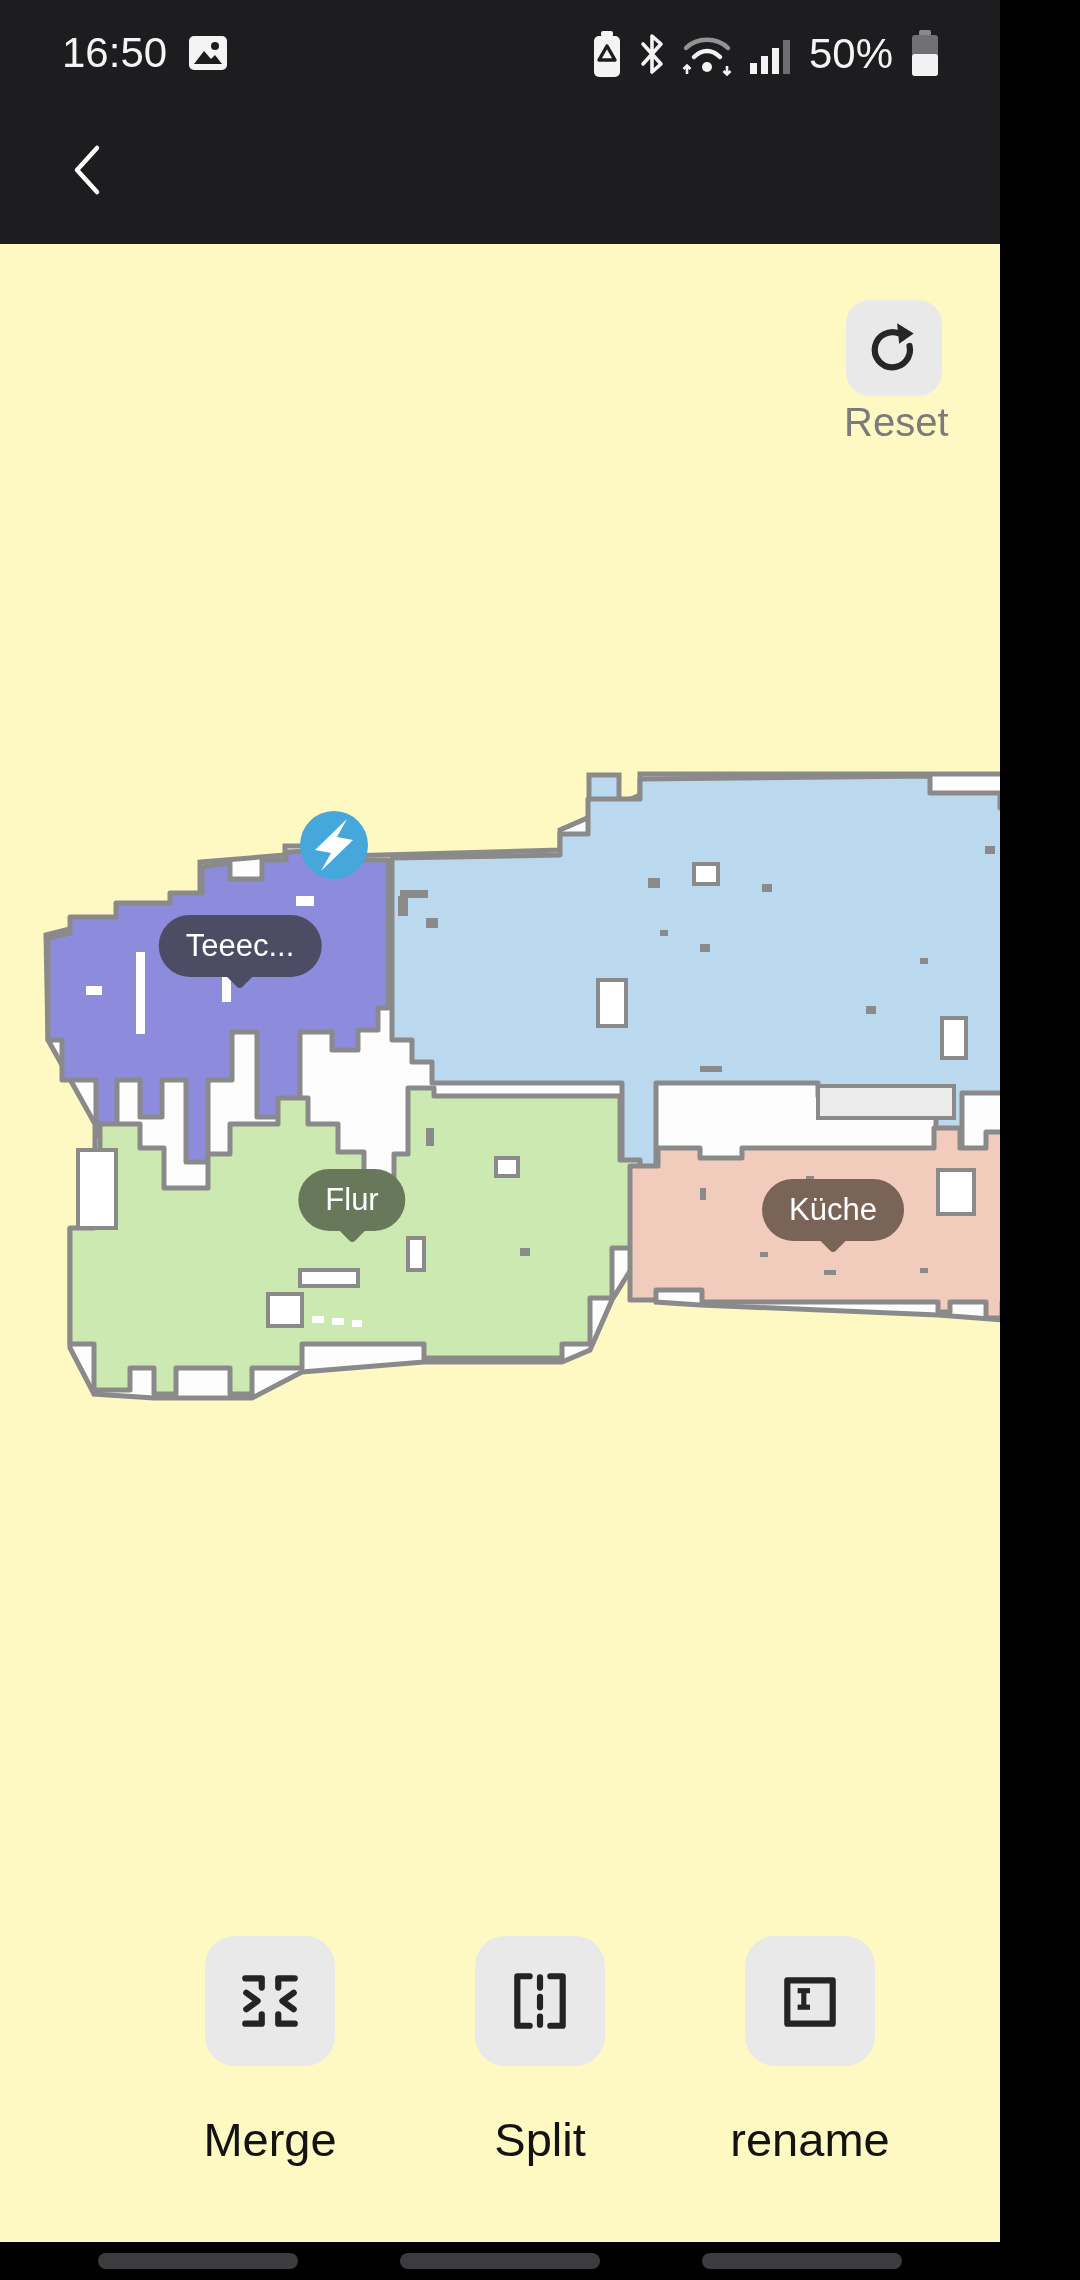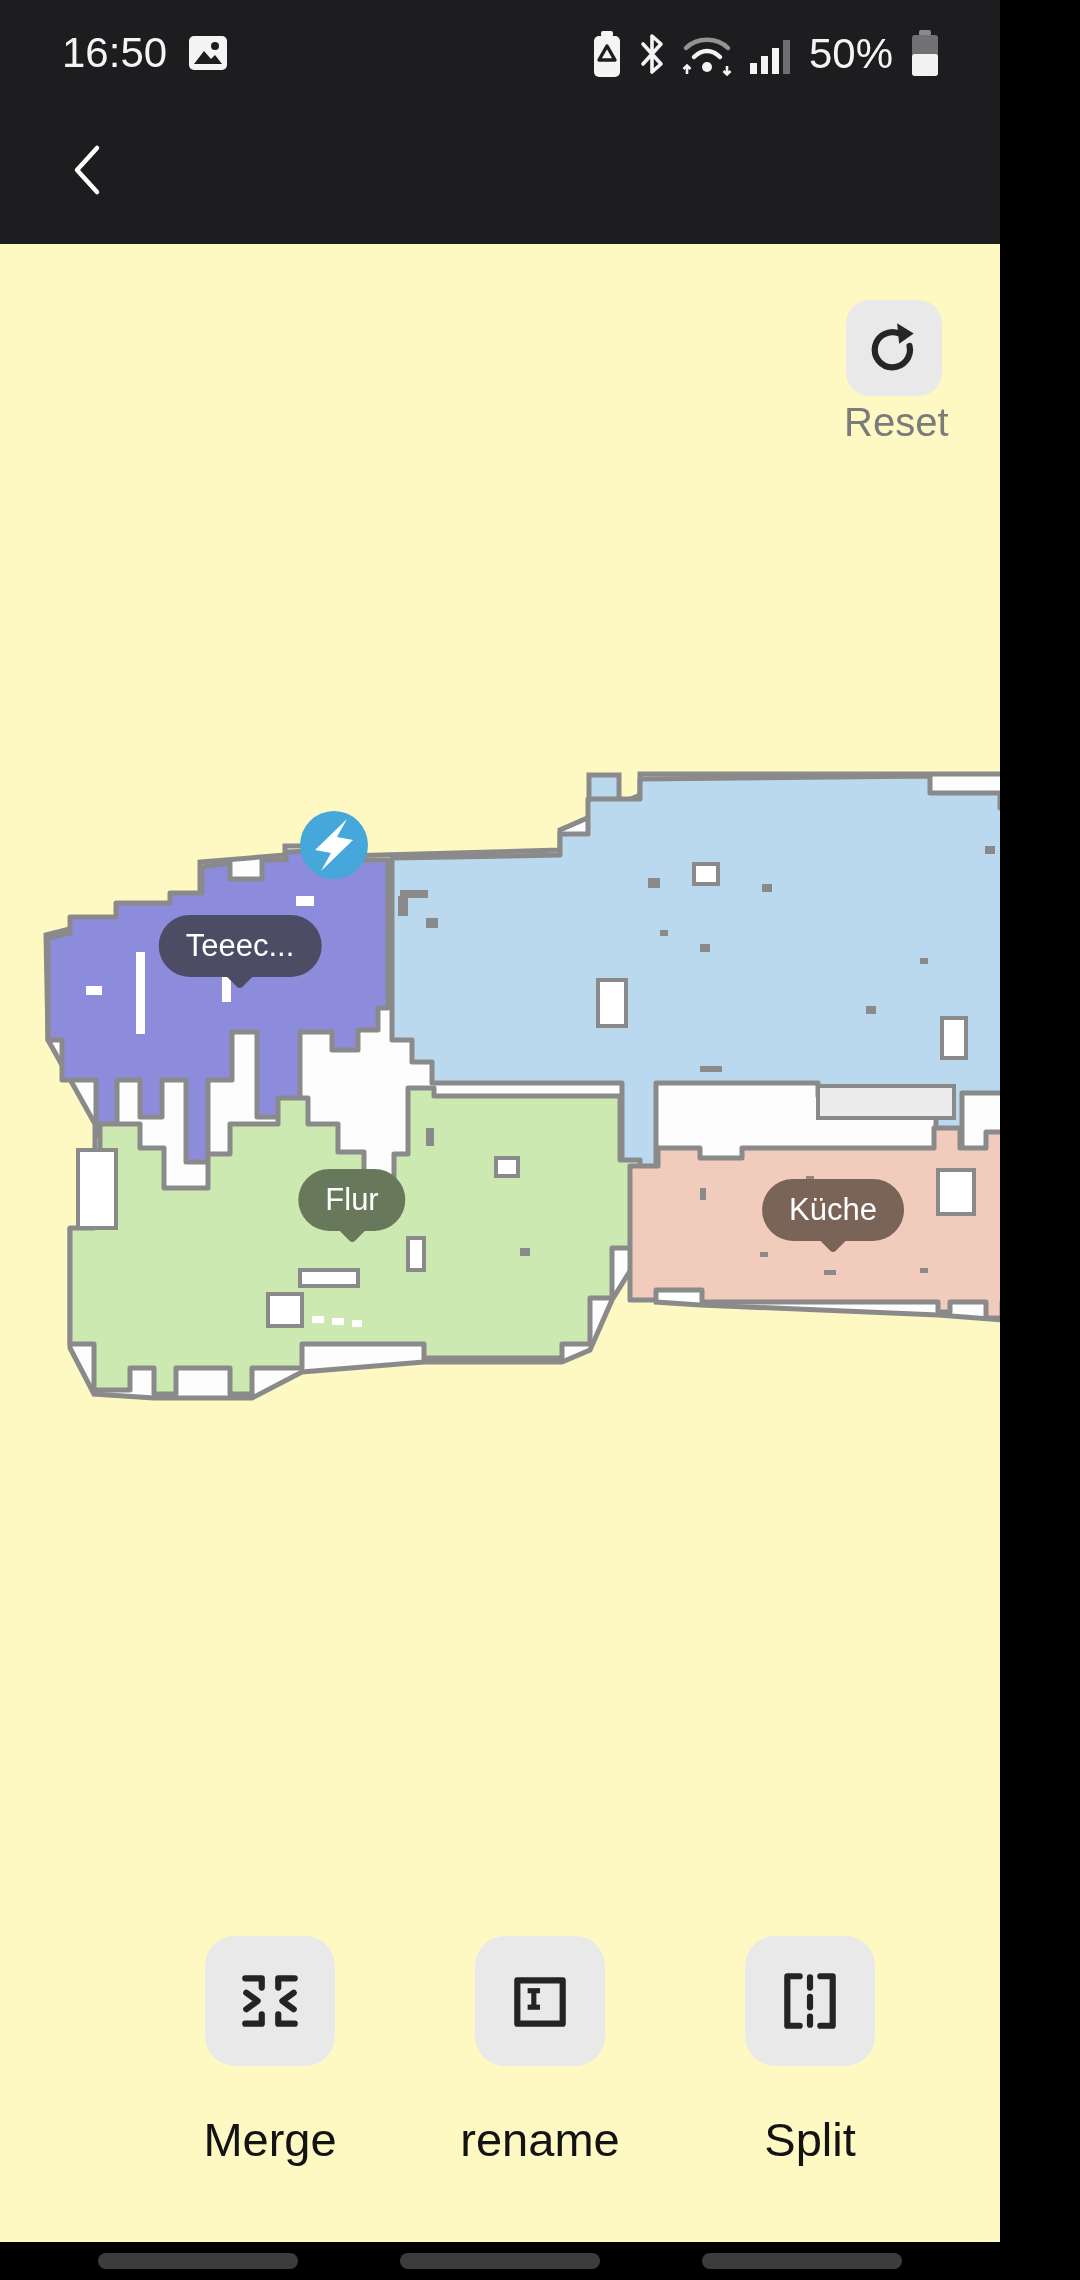--- a/index.html
+++ b/index.html
@@ -214,41 +214,41 @@
             <path d="M9 24 L20 32 L9 40"></path>
           <path d="M56 10 H40 V19"></path>
             <path d="M56 54 H40 V45"></path>
             <path d="M55 24 L44 32 L55 40"></path>
         </svg>
       </button>
       <div class="tool-label">Merge</div>
     </div>
     <div class="tool">
       <button class="tool-btn">
+        <svg width="66" height="66" viewBox="0 0 64 64" fill="none" stroke="#242424" stroke-width="6" stroke-linecap="round" stroke-linejoin="round">
+          <path d="M22 8 H10 V56 H22"></path>
+            <path d="M42 8 H54 V56 H42"></path>
+          <line x1="32" y1="9" x2="32" y2="55" stroke-dasharray="10 9"></line>
+        </svg>
+      </button>
+      <div class="tool-label">Split</div>
+    </div>
+    <div class="tool">
+      <button class="tool-btn">
         <svg width="66" height="66" viewBox="0 0 64 64" fill="none" stroke="#242424" stroke-width="6" stroke-linejoin="round">
           <rect x="10" y="12" width="44" height="42"></rect>
           <g stroke-width="5">
               <path d="M20 22 H32"></path>
               <path d="M26 22 V38"></path>
               <path d="M20 38 H32"></path>
             </g>
         </svg>
       </button>
       <div class="tool-label">rename</div>
     </div>
-    <div class="tool">
-      <button class="tool-btn">
-        <svg width="66" height="66" viewBox="0 0 64 64" fill="none" stroke="#242424" stroke-width="6" stroke-linecap="round" stroke-linejoin="round">
-          <path d="M22 8 H10 V56 H22"></path>
-            <path d="M42 8 H54 V56 H42"></path>
-          <line x1="32" y1="9" x2="32" y2="55" stroke-dasharray="10 9"></line>
-        </svg>
-      </button>
-      <div class="tool-label">Split</div>
-    </div>
   </div>
 
   <div class="navbar">
     <button class="nav-pill"></button>
     <button class="nav-pill"></button>
     <button class="nav-pill"></button>
   </div>
 
 </div>
 

